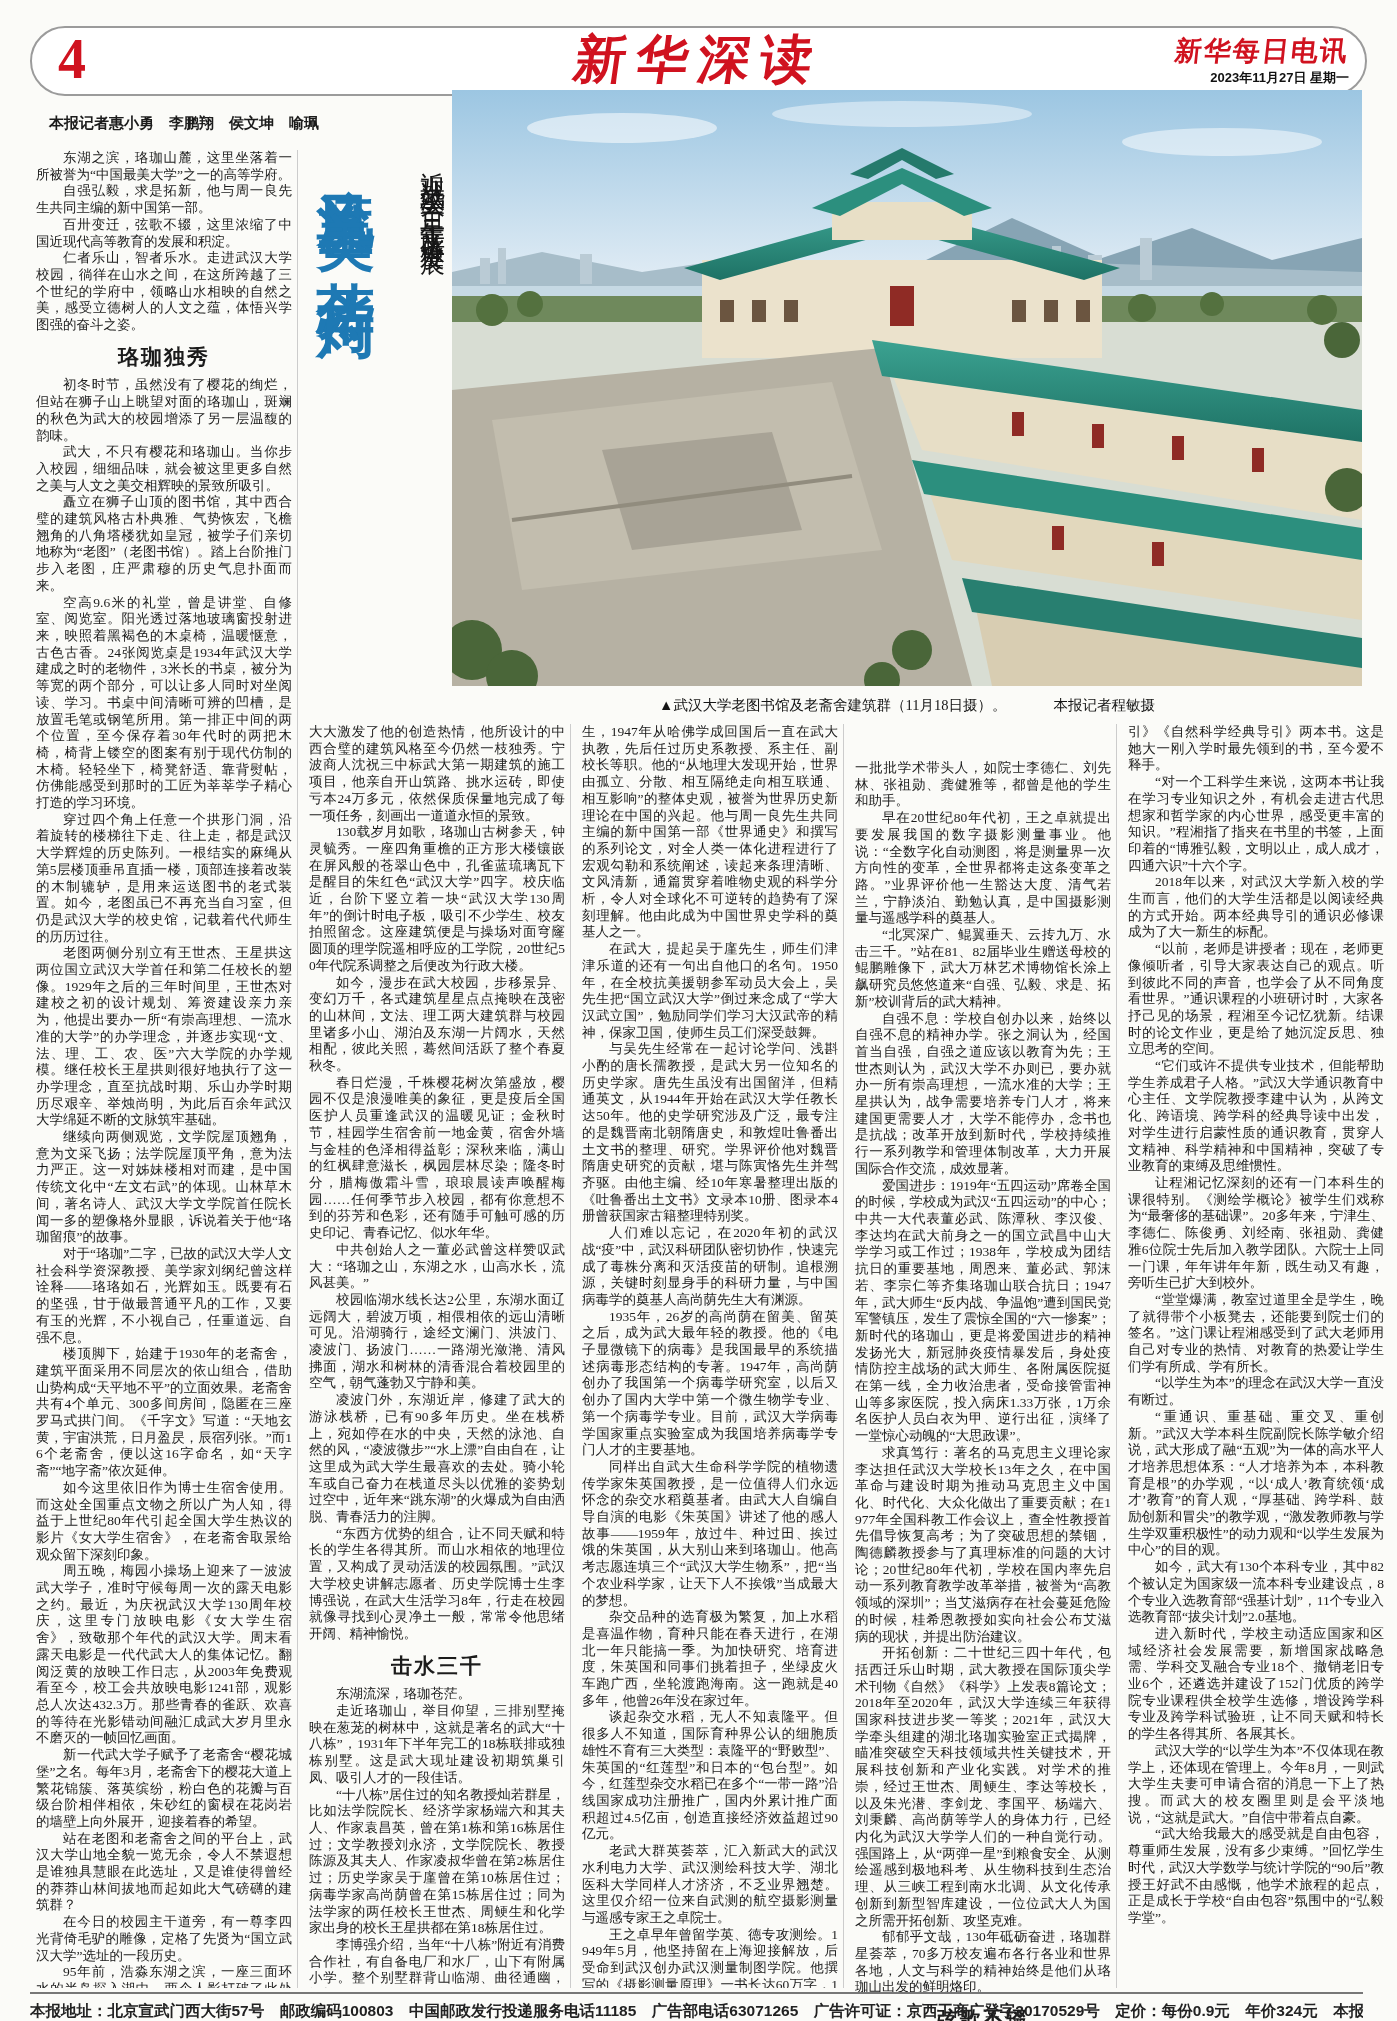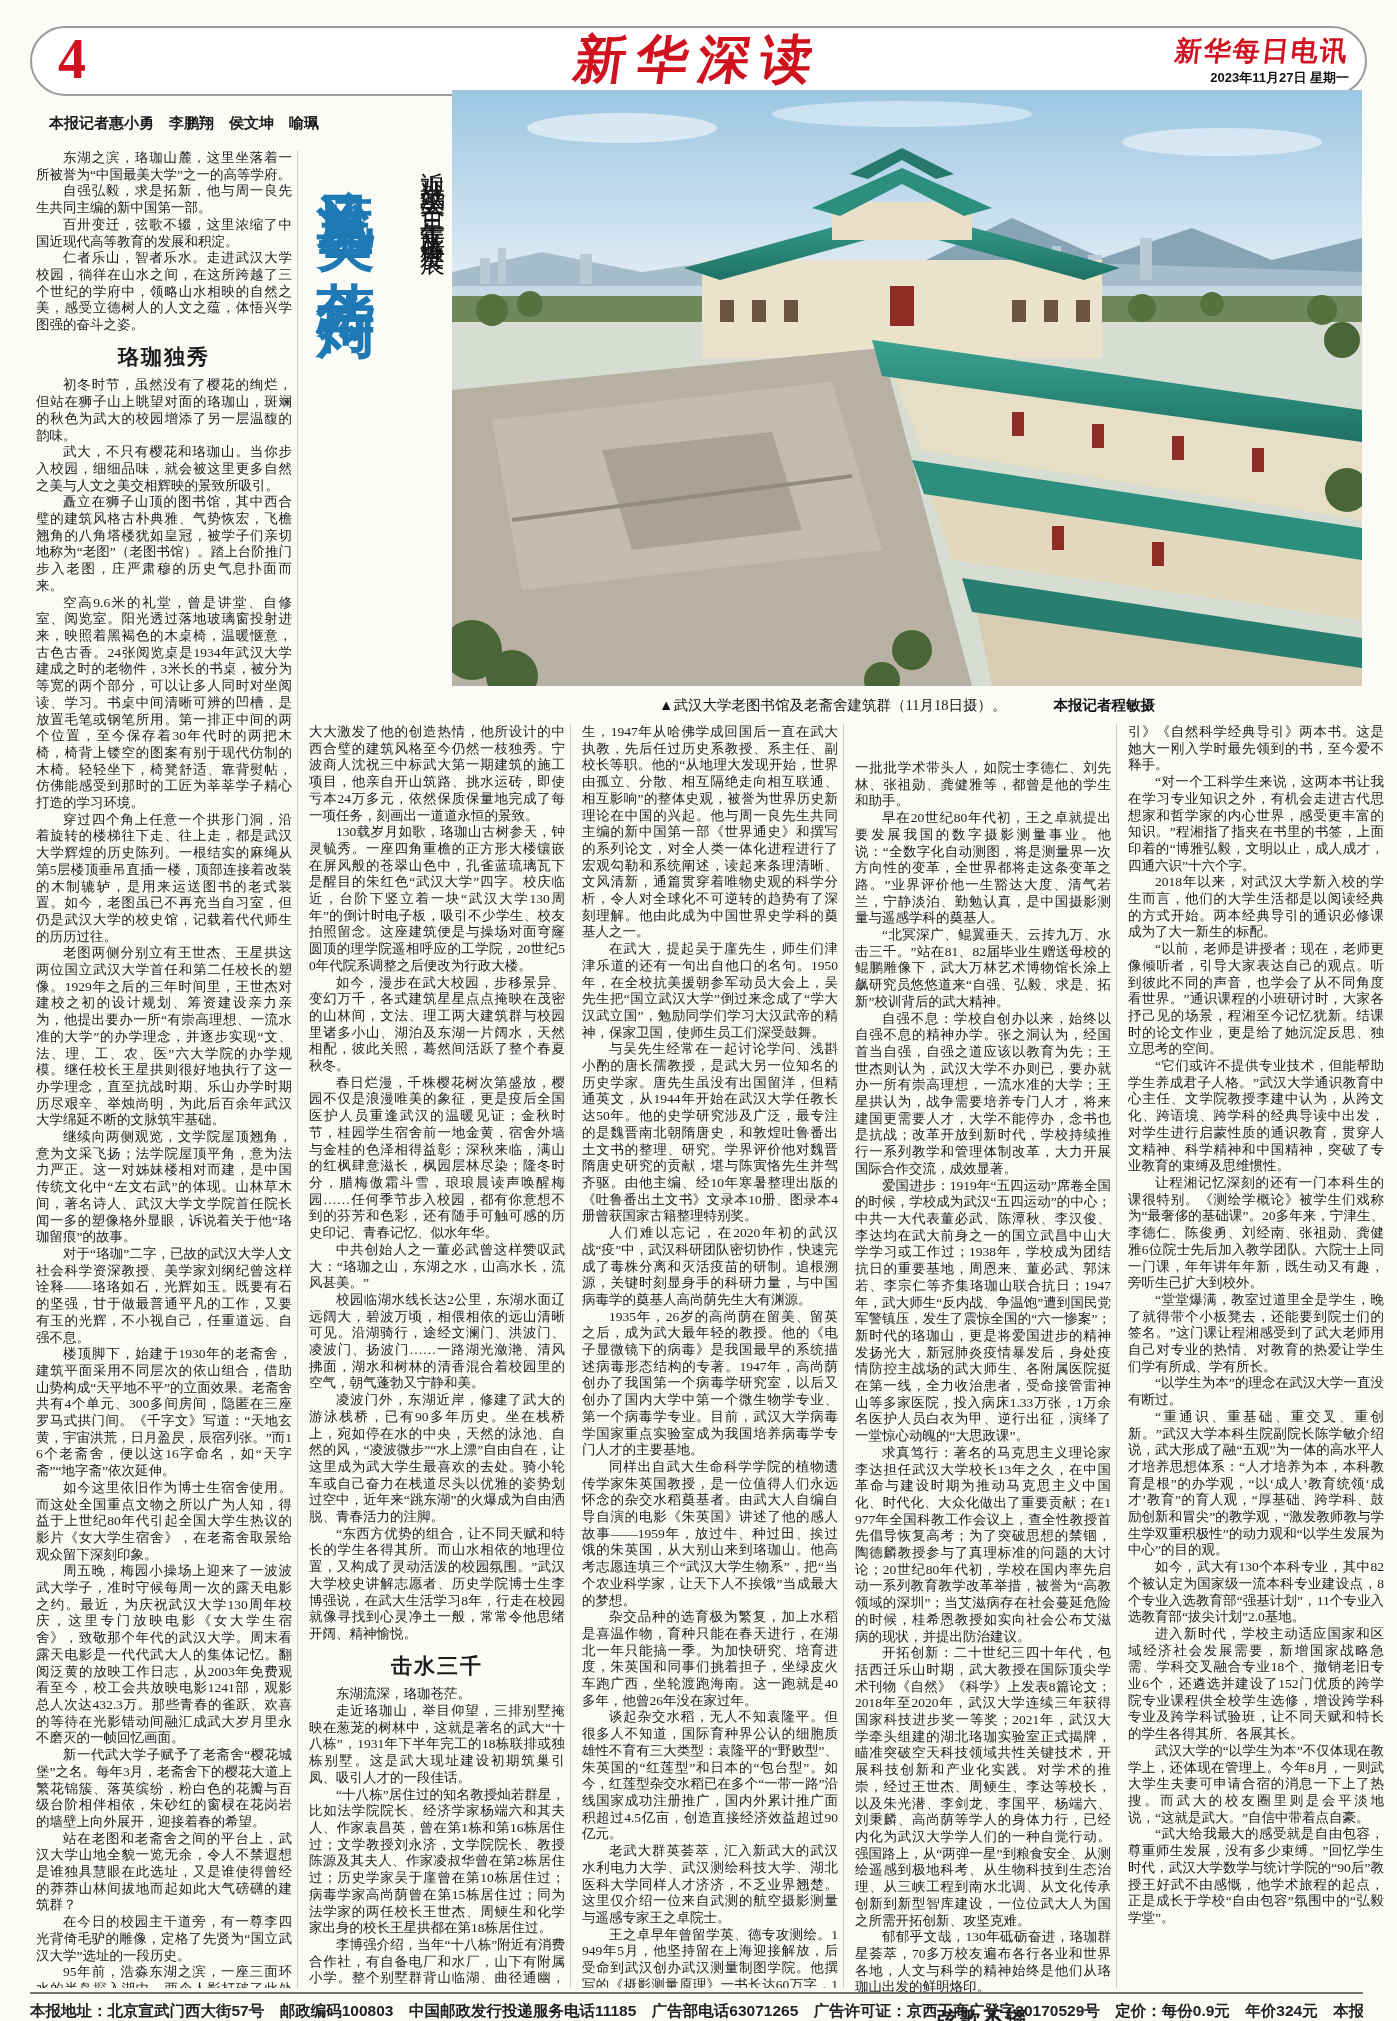--- a/index.html
+++ b/index.html
@@ -57,21 +57,21 @@
   
   .photo{
     position:absolute;left:452px;top:90px;width:910px;height:596px;
     overflow:hidden;background:#cfe0ea;
   }
   .photo svg{display:block;width:100%;height:100%;}
   .caption{
     position:absolute;left:452px;top:696px;width:910px;text-align:center;
     font-size:14.5px;color:#141414;
   }
-  .caption .credit{font-weight:bold;margin-left:47px;font-family:"Liberation Sans",sans-serif;}
+  .caption .credit{font-weight:normal;margin-left:47px;font-family:"Liberation Sans",sans-serif;}
   
   .col{
     position:absolute;width:256px;overflow:hidden;
     font-size:13.5px;line-height:16.7px;text-align:justify;
     word-break:break-all;
   }
   #col1{left:36px;top:150px;height:1838px;}
   #col2{left:309px;top:724px;height:1264px;}
   #col3{left:582px;top:724px;height:1264px;}
   #col4{left:855px;top:724px;height:1264px;margin-top:36px;}

